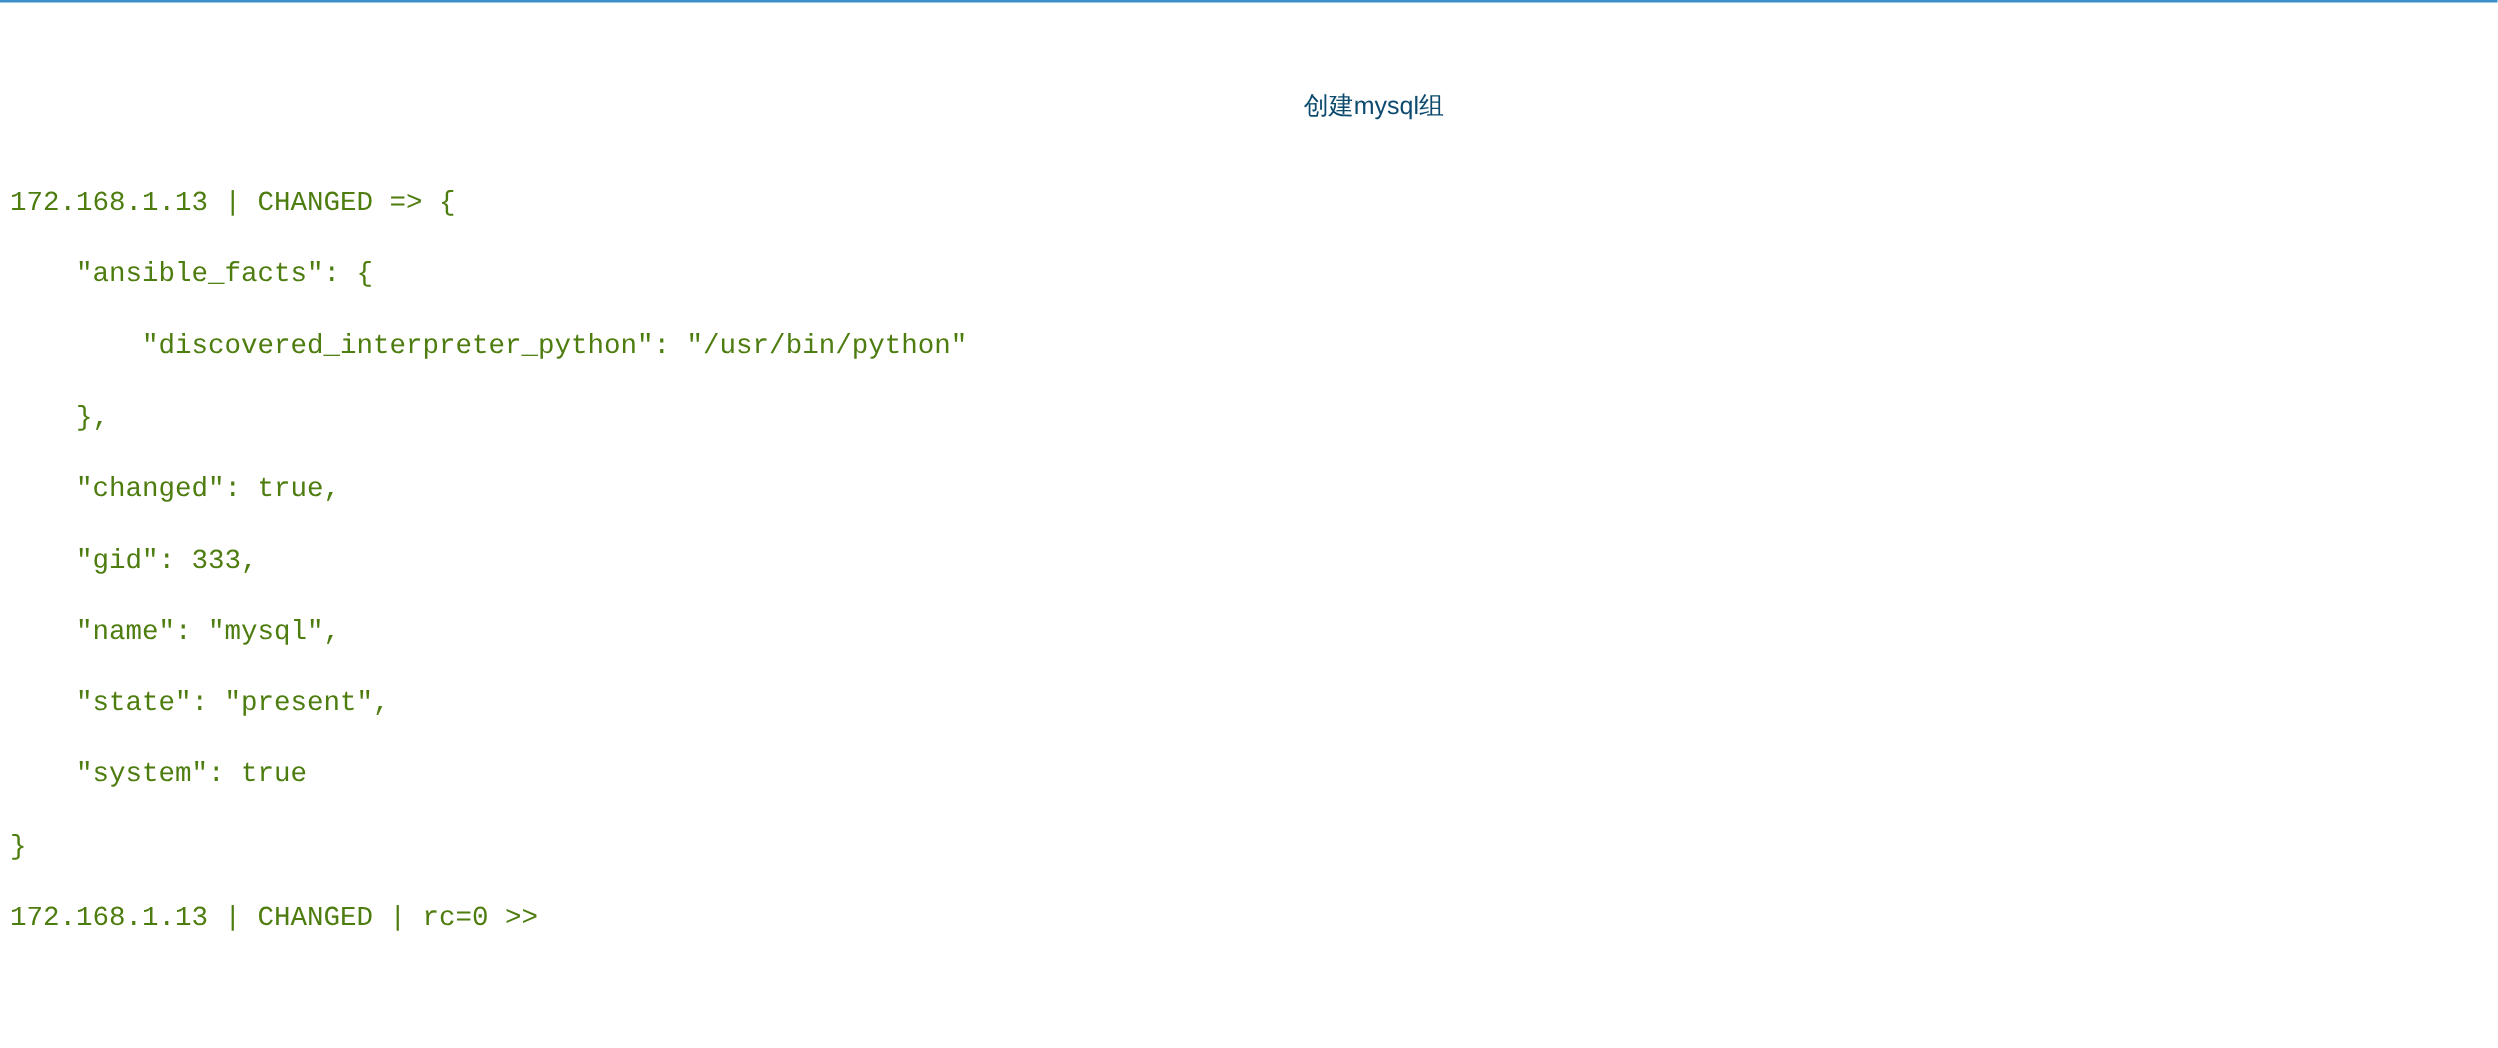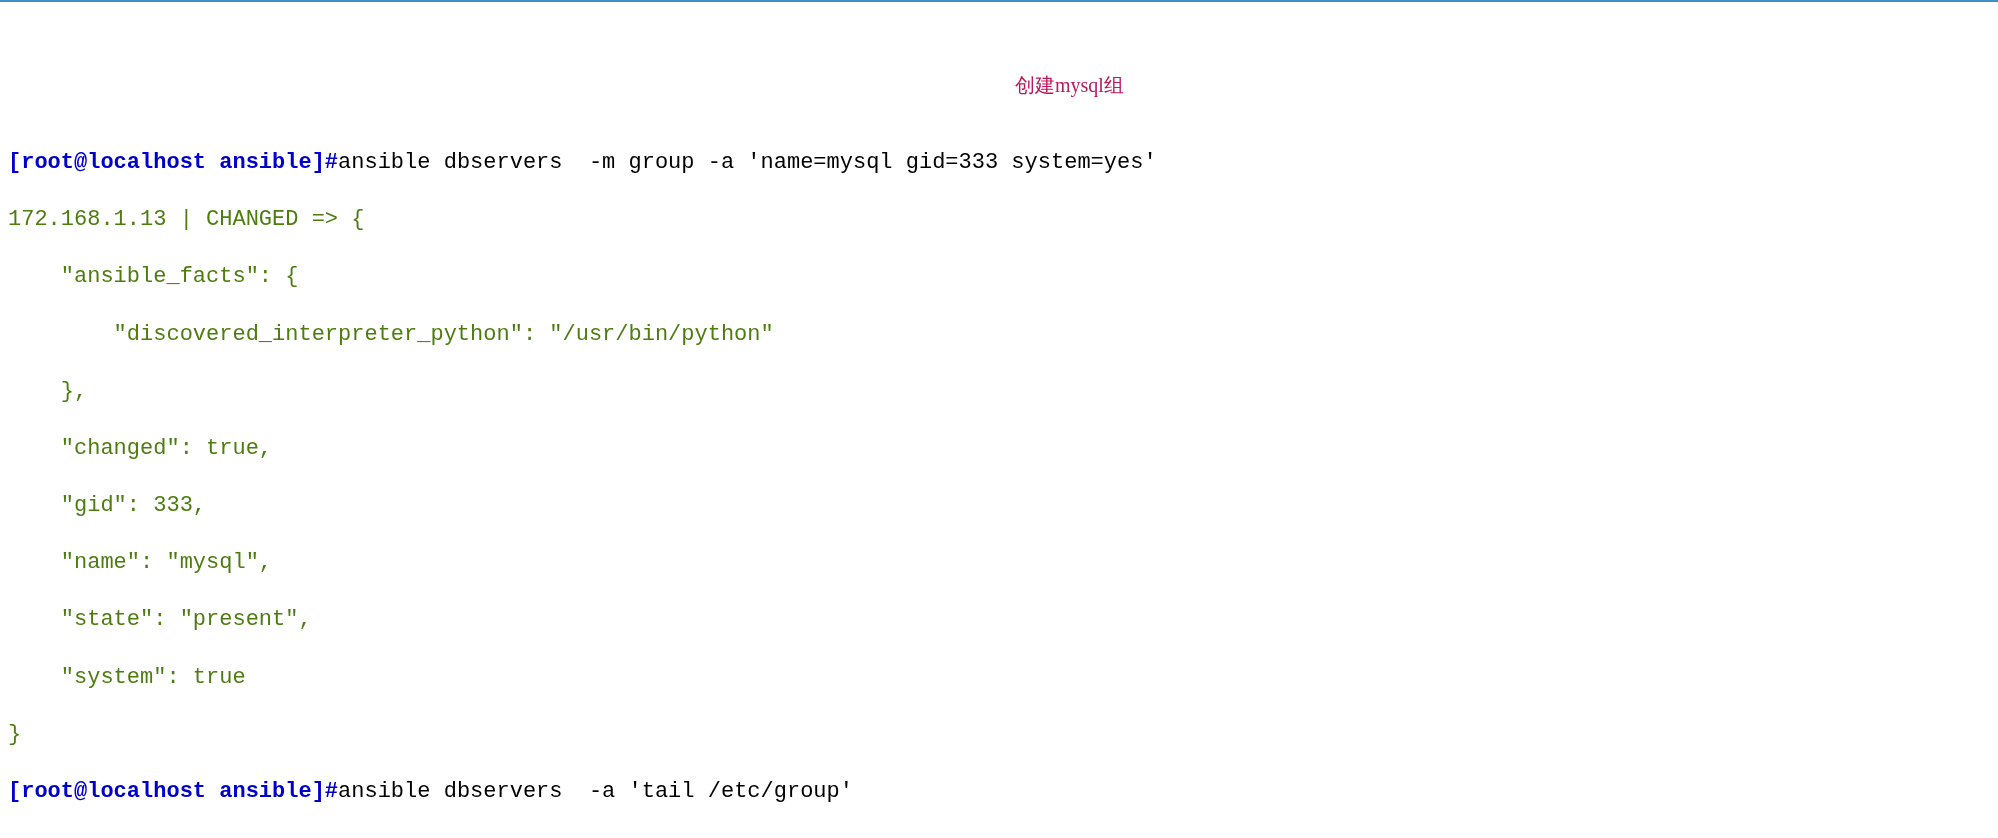--- a/index.html
+++ b/index.html
@@ -22,48 +22,47 @@
       font-weight: bold;
     }
     .olive {
       color: #4d7c0f;
     }
     .cmd {
       color: #000000;
     }
     .annotation {
       position: absolute;
-      color: #be185d;
-      font-family: Liberation Serif, serif;
+      color: #0c4a6e;
+      font-family: Liberation Sans, sans-serif;
       font-size: 20px;
       font-weight: normal;
       white-space: nowrap;
+      margin-left: 28px;
     }
     .line {
       display: block;
     }
   </style>
 </head>
 <body>
 
 
 
 <div>
-<span class="line"><span class="prompt">[root@localhost ansible]#</span><span class="cmd">ansible dbservers  -m group -a 'name=mysql gid=333 system=yes'</span></span>
 <span class="line olive">172.168.1.13 | CHANGED =&gt; {</span>
 <span class="line olive">    "ansible_facts": {</span>
 <span class="line olive">        "discovered_interpreter_python": "/usr/bin/python"</span>
 <span class="line olive">    },</span>
 <span class="line olive">    "changed": true,</span>
 <span class="line olive">    "gid": 333,</span>
 <span class="line olive">    "name": "mysql",</span>
 <span class="line olive">    "state": "present",</span>
 <span class="line olive">    "system": true</span>
 <span class="line olive">}</span>
-<span class="line"><span class="prompt">[root@localhost ansible]#</span><span class="cmd">ansible dbservers  -a 'tail /etc/group'</span></span>
 <span class="line olive">172.168.1.13 | CHANGED | rc=0 &gt;&gt;</span>
 
 
 
 
 
 
 
 
 

